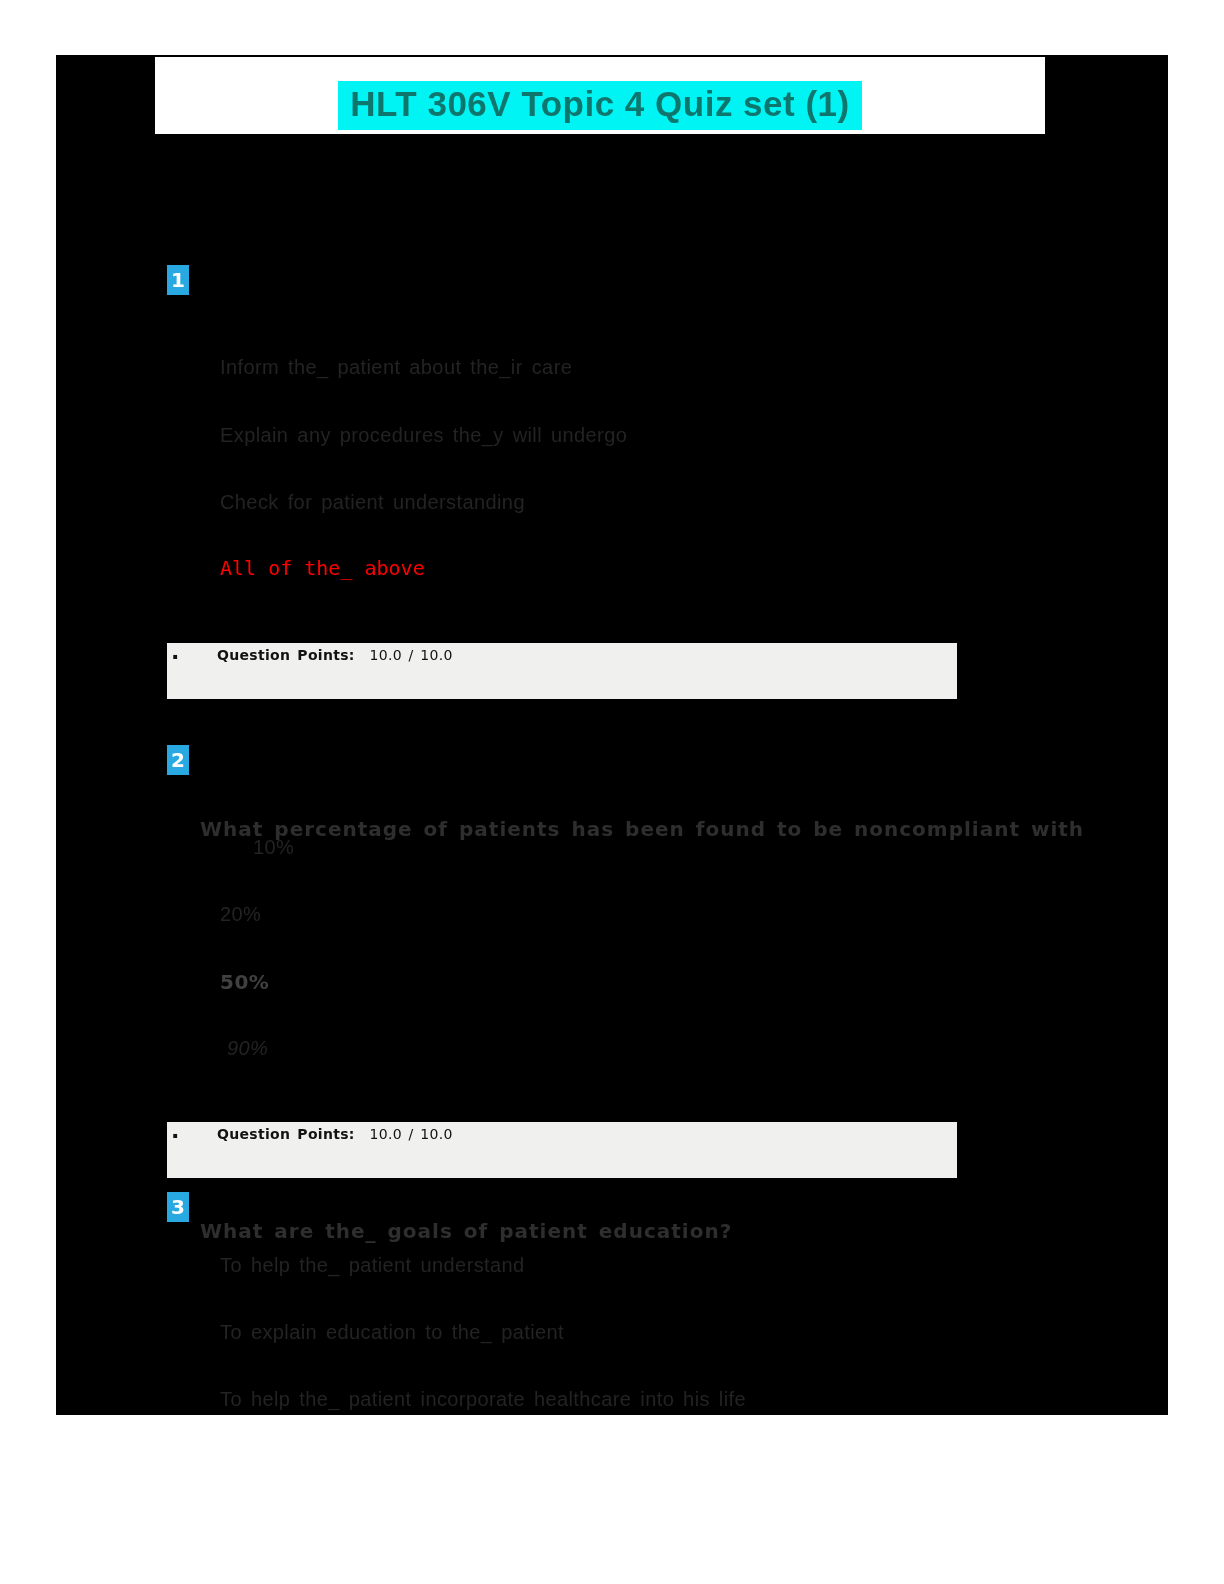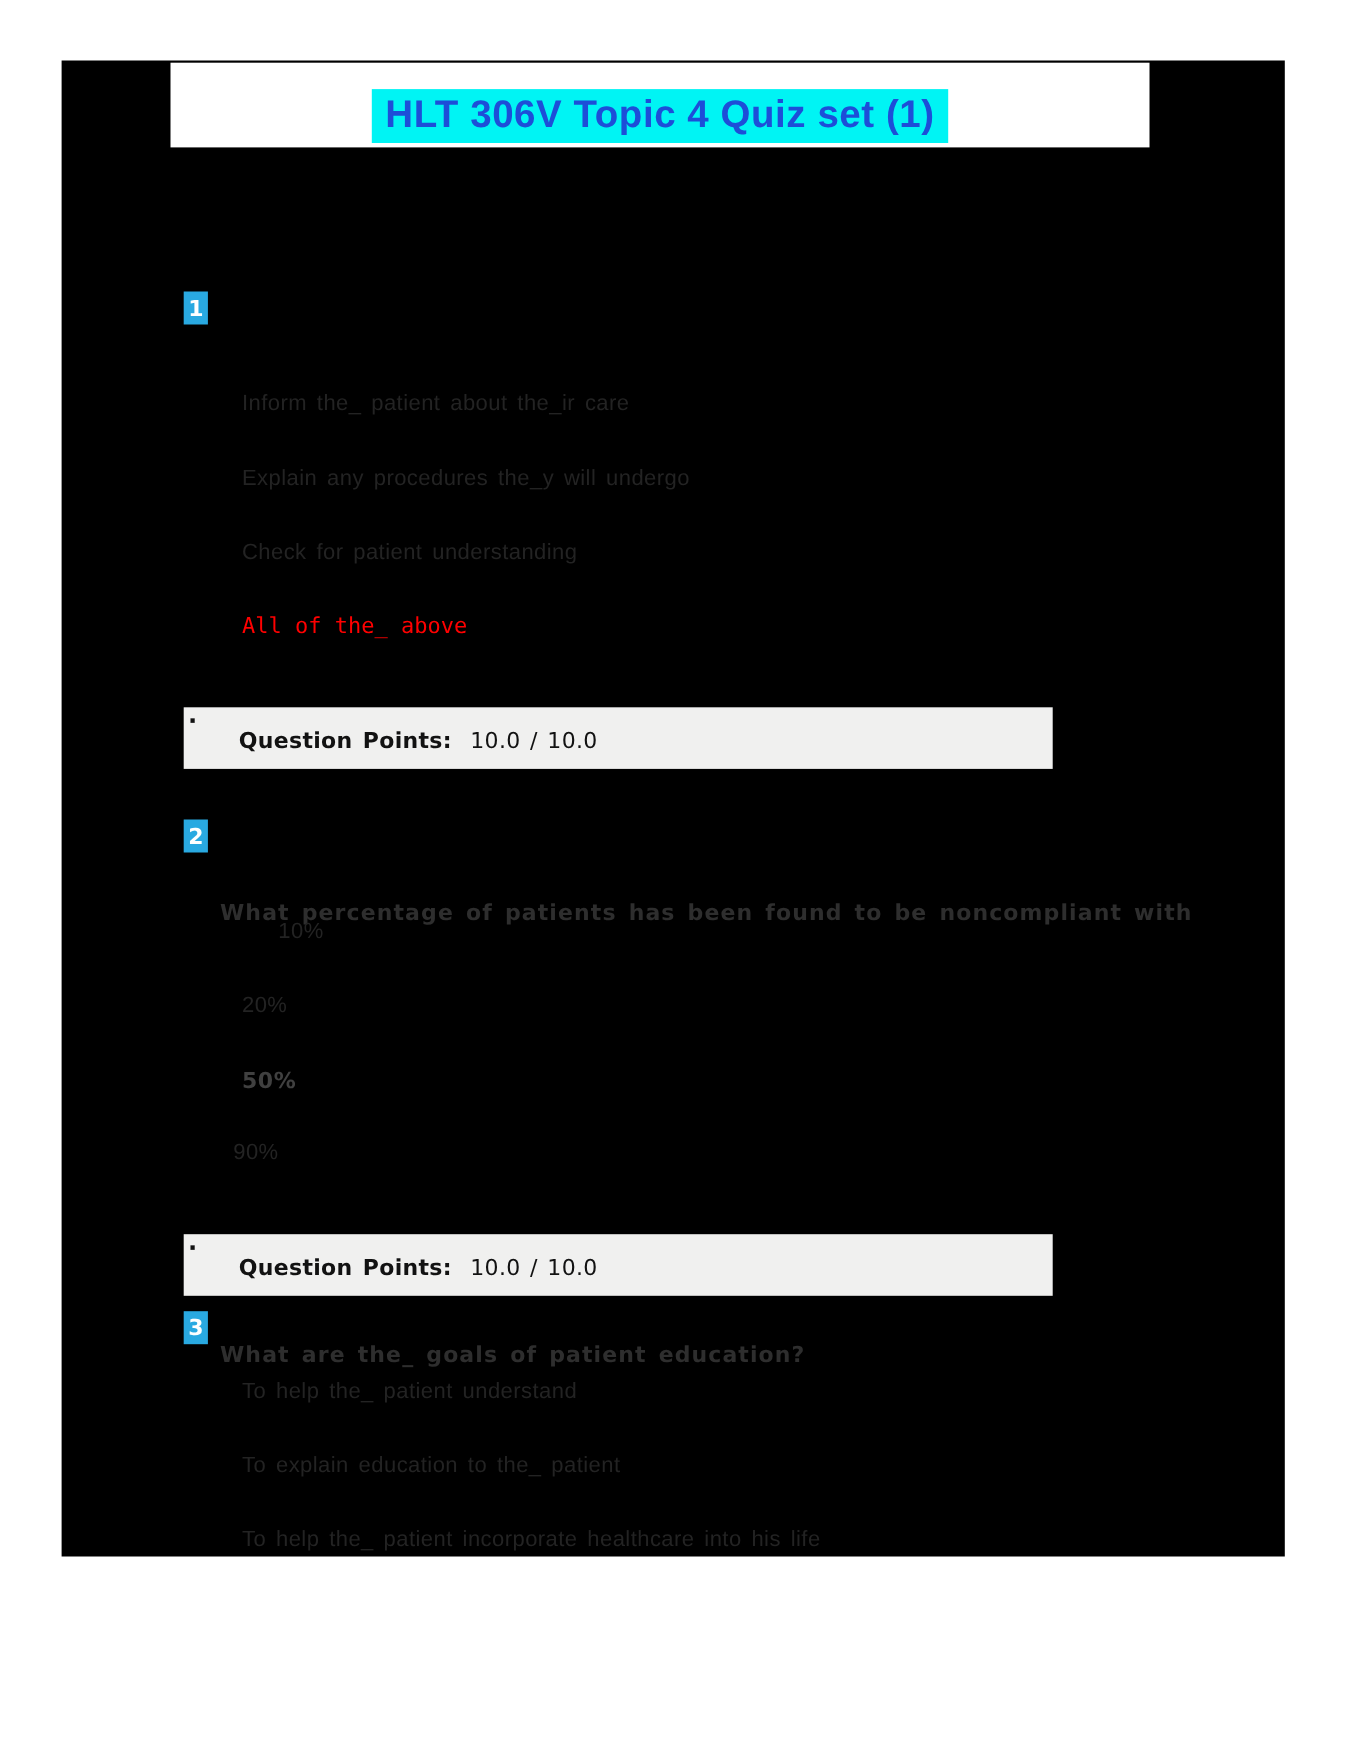--- a/index.html
+++ b/index.html
@@ -6,21 +6,21 @@
   body{
     width:1224px;height:1584px;position:relative;background:#ffffff;
     font-family:"Liberation Sans",sans-serif;overflow:hidden;
   }
   .abs{position:absolute;}
 
   #page{left:56px;top:55px;width:1112px;height:1360px;background:#000000;}
 
   #header{left:155px;top:57px;width:890px;height:77px;background:#ffffff;
     display:flex;justify-content:center;align-items:flex-start;}
-  #title{margin-top:24px;background:#00f4f4;color:#1d4ed8;
+  #title{margin-top:24px;background:#00f4f4;color:#0f766e;
     font-family:"Liberation Sans",sans-serif;font-weight:bold;font-size:35px;
     letter-spacing:0.5px;white-space:nowrap;padding:3px 12px 6px 12px;}
 
   .badge{width:22px;height:30px;background:#29a9e1;color:#ffffff;
     font-family:"DejaVu Sans",sans-serif;font-weight:bold;font-size:20px;
     text-align:center;line-height:30px;}
   #badge1{left:167px;top:265px;}
   #badge2{left:167px;top:745px;}
   #badge3{left:167px;top:1192px;}
 
@@ -37,31 +37,31 @@
     font-size:20px;letter-spacing:0;word-spacing:0;}
   .opt.correct-bold{color:#404040;font-family:"DejaVu Sans",sans-serif;
     font-weight:bold;letter-spacing:0.5px;}
   #q1o1{left:220px;top:356px;}
   #q1o2{left:220px;top:424px;}
   #q1o3{left:220px;top:491px;}
   #q1o4{left:220px;top:556px;}
   #q2o1{left:220px;top:836px;margin-left:33px;}
   #q2o2{left:220px;top:903px;}
   #q2o3{left:220px;top:970px;}
-  #q2o4{left:212px;top:1037px;}
+  #q2o4{left:227px;top:1037px;font-style:italic;}
   #q3o1{left:220px;top:1254px;}
   #q3o2{left:220px;top:1321px;}
   #q3o3{left:220px;top:1388px;}
 
   .points-bar{width:790px;height:56px;background:#f0f0ef;color:#121212;}
   #bar1{left:167px;top:643px;}
   #bar2{left:167px;top:1122px;}
   .bullet{position:absolute;left:4px;top:1px;font-size:22px;font-weight:bold;
     color:#121212;font-family:"DejaVu Sans",sans-serif;}
-  .points-inner{padding:18px 0 0 50px;font-size:20px;font-family:"DejaVu Sans",sans-serif;
+  .points-inner{padding:4px 0 0 50px;font-size:14px;font-family:"DejaVu Sans",sans-serif;
     letter-spacing:0.3px;word-spacing:2px;white-space:nowrap;}
   .pts-label{font-weight:bold;}
   .pts-value{font-weight:normal;margin-left:8px;}
 </style>
 </head>
 <body>
 
 <div class="abs" id="page"></div>
 
 <div class="abs" id="header">

